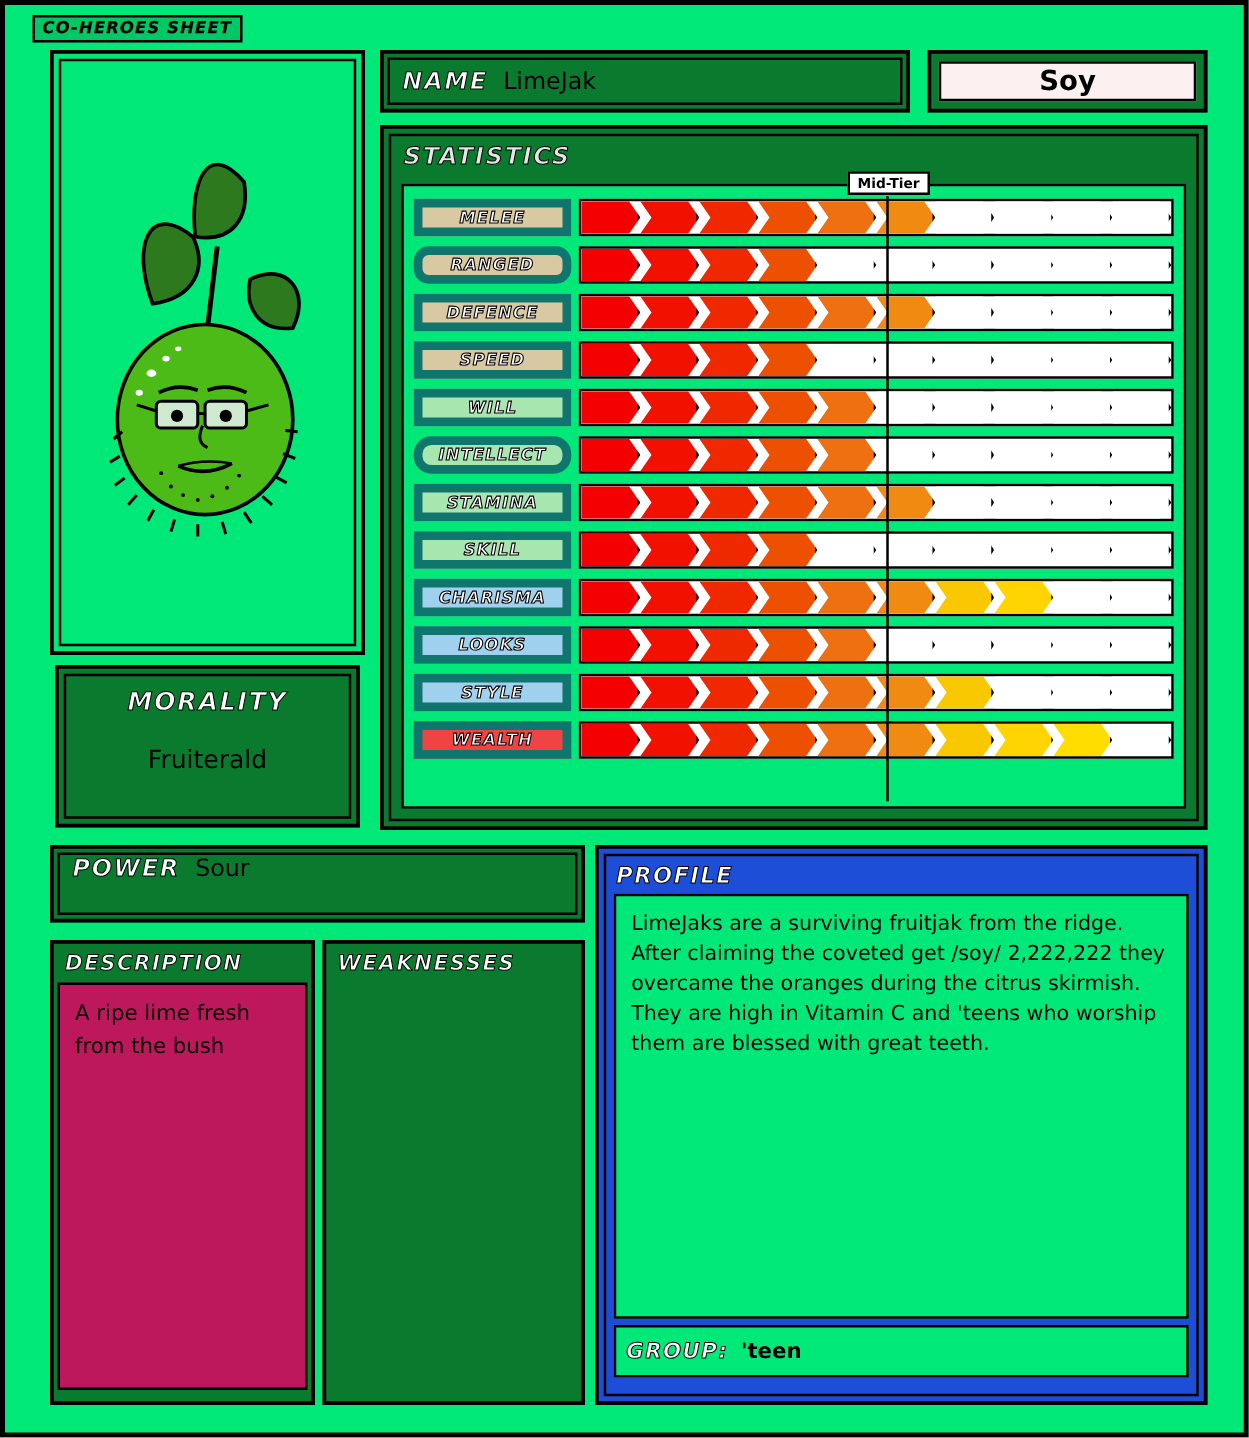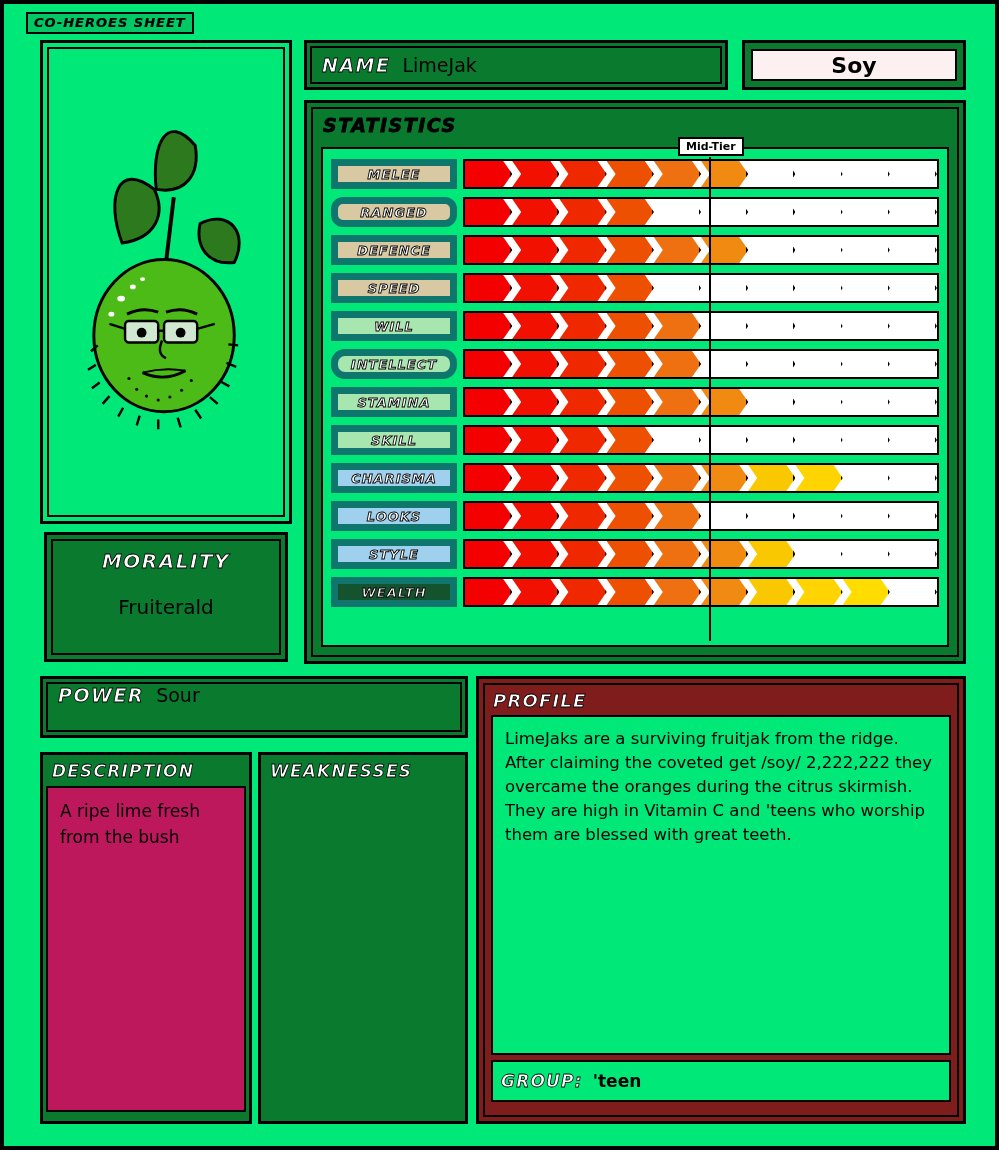--- a/index.html
+++ b/index.html
@@ -131,21 +131,21 @@
     padding: 4px;
   }
   #stats .outer {
     width:100%; height:100%;
     border: 2px solid #000;
     position: relative;
   }
   #stats .stitle {
     position: absolute; left: 10px; top: 5px;
     font-size: 19px; font-weight: bold; font-style: italic;
-    letter-spacing: 1.5px; color: #000000; -webkit-text-stroke: 0.8px #000;
+    letter-spacing: 1.5px; color: #e5e5e5; -webkit-text-stroke: 0.8px #000;
   }
   #statbox {
     position: absolute;
     left: 8px; top: 38px; right: 8px; bottom: 8px;
     background: #00e878;
     border: 2px solid #000;
     padding: 6px 8px 6px 8px;
   }
   #midtier {
     position: absolute;
@@ -246,21 +246,21 @@
     color: #000;
     line-height: 1.55;
     padding: 10px 12px;
   }
   #description .boxbody { height: 326px; }
   #weaknesses .boxbody { height: 326px; padding: 8px 8px; }
   
   #profile {
     left: 472px; top: 672px;
     width: 490px; height: 448px;
-    background: #7f1d1d;
+    background: #1d4ed8;
     border: 3px solid #000;
     padding: 4px;
   }
   #profile .outer {
     width:100%;height:100%;
     border: 2px solid #000;
     position: relative;
     padding: 4px 6px;
   }
   #profile .phead {
@@ -531,21 +531,21 @@
                 <div class="chev" style="background: rgb(236, 80, 0);"></div>
                 <div class="chev" style="background: rgb(238, 112, 16);"></div>
                 <div class="chev" style="background: rgb(240, 138, 16);"></div>
                 <div class="chev" style="background: rgb(250, 200, 0);"></div>
                 <div class="chev" style="background: rgb(255, 255, 255);"></div>
                 <div class="chev" style="background: rgb(255, 255, 255);"></div>
                 <div class="chev" style="background: rgb(255, 255, 255);"></div>
               </div>
             </div>
             <div class="statrow">
-              <div class="statname" style="background: #14532d; text-align: center;">WEALTH</div>
+              <div class="statname" style="background: #ef4444; text-align: center;">WEALTH</div>
               <div class="bar">
                 <div class="chev" style="background: rgb(245, 0, 0);"></div>
                 <div class="chev" style="background: rgb(242, 16, 0);"></div>
                 <div class="chev" style="background: rgb(239, 40, 0);"></div>
                 <div class="chev" style="background: rgb(236, 80, 0);"></div>
                 <div class="chev" style="background: rgb(238, 112, 16);"></div>
                 <div class="chev" style="background: rgb(240, 138, 16);"></div>
                 <div class="chev" style="background: rgb(250, 200, 0);"></div>
                 <div class="chev" style="background: rgb(255, 212, 0);"></div>
                 <div class="chev" style="background: rgb(255, 221, 0);"></div>

